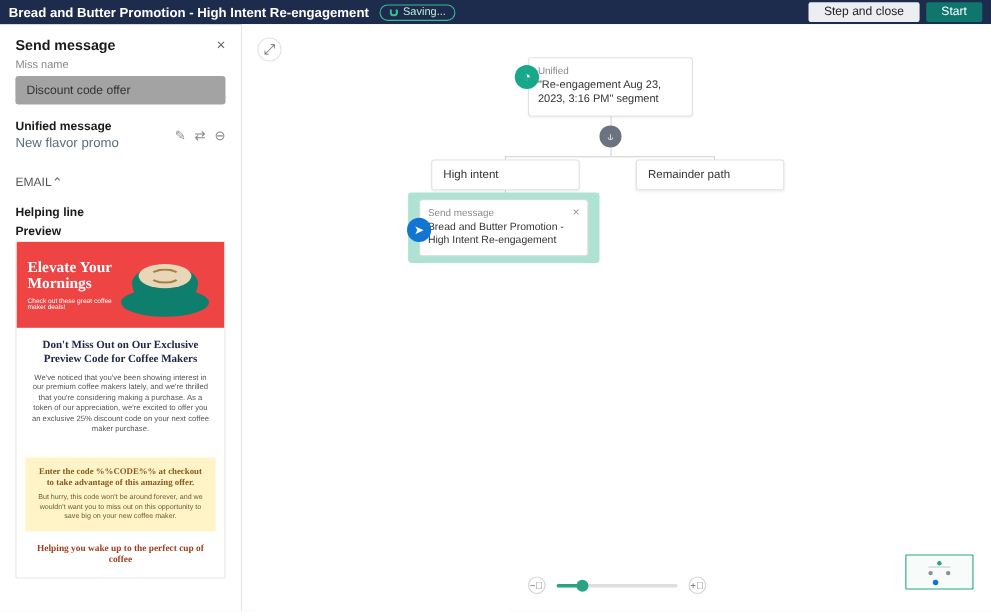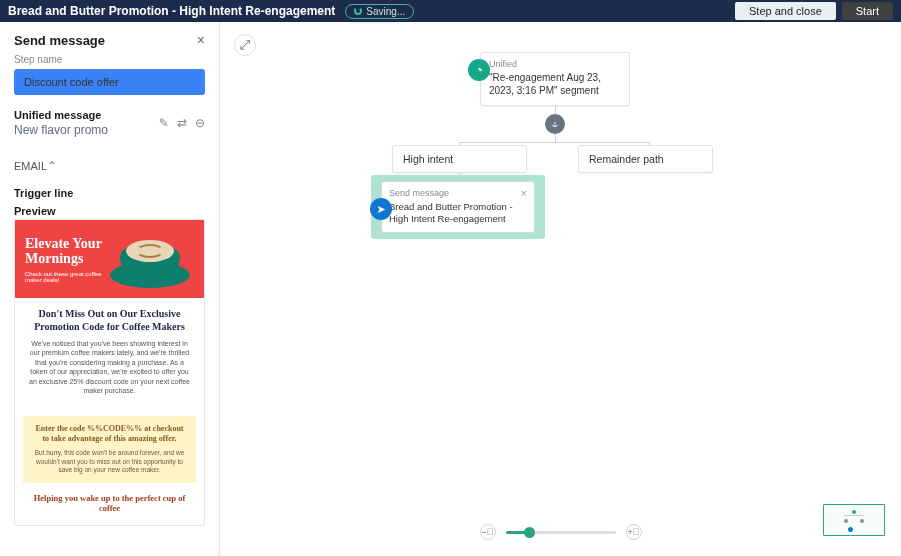--- a/index.html
+++ b/index.html
@@ -7,31 +7,31 @@
   .app { width: 901px; height: 556px; background: #fff; display: flex; flex-direction: column; position: relative; overflow: hidden; }
 
   
   .topbar { height: 22px; background: #1d2b4c; color: #fff; display: flex; align-items: center; padding: 0 8px; font-size: 12px; }
   .topbar-title { font-weight: 600; font-size: 12px; }
   .saving-pill { margin-left: 10px; display: inline-flex; align-items: center; gap: 4px; background: transparent; border: 1px solid #3fb893; color: #bdeadb; border-radius: 10px; padding: 1px 8px; font-size: 10px; }
   .saving-dot { width: 8px; height: 8px; border-radius: 50%; border: 2px solid #3fb893; border-top-color: transparent; display: inline-block; }
   .topbar-spacer { flex: 1; }
   .btn { height: 18px; border: none; font-size: 11px; border-radius: 2px; padding: 0 14px; cursor: pointer; display: inline-flex; align-items: center; }
   .btn-light { background: #eceff1; color: #222; margin-right: 6px; }
-  .btn-green { background: #404040; color: #fff; }
+  .btn-green { background: #0f766e; color: #fff; }
 
   .main { flex: 1; display: flex; min-height: 0; }
 
   
   .sidebar { width: 220px; border-right: 1px solid #e5e5e5; display: flex; flex-direction: column; overflow-y: auto; }
   .side-head { display: flex; align-items: center; justify-content: space-between; padding: 10px 14px 6px; }
   .side-head h2 { font-size: 13px; font-weight: 700; }
   .close-x { font-size: 14px; color: #6b6b6b; cursor: pointer; }
   .step-label { font-size: 10px; color: #888; padding: 0 14px 4px; }
-  .step-input { margin: 0 14px 14px; background: #3b82f6; border: none; border-radius: 3px; padding: 7px 10px; font-size: 11px; width: calc(100% - 28px); color: #333; }
+  .step-input { margin: 0 14px 14px; background: #a3a3a3; border: none; border-radius: 3px; padding: 7px 10px; font-size: 11px; width: calc(100% - 28px); color: #333; }
   .section-block { padding: 0 14px 12px; }
   .um-head { display:flex; align-items:center; justify-content:space-between; }
   .um-title { font-size: 11px; font-weight: 700; }
   .um-value { font-size: 12px; color: #5a6e7b; margin-top: 2px; }
   .um-icons { display:flex; gap:8px; color:#888; font-size:12px; }
   .um-icons span { cursor:pointer; }
   .channel-row { display:flex; align-items:center; justify-content:flex-start; padding: 10px 14px; font-size: 11px; color:#555; cursor:pointer; }
   .chevron { font-size: 12px; color:#777; }
   .field-label { font-size: 11px; font-weight: 700; padding: 4px 14px 2px; }
   .field-value { font-size: 12px; color: #5a6e7b; padding: 0 14px 10px; }
@@ -112,21 +112,21 @@
     <button class="btn btn-green">Start</button>
   </div>
 
   <div class="main">
 
     <div class="sidebar">
       <div class="side-head">
         <h2>Send message</h2>
         <span class="close-x">×</span>
       </div>
-      <div class="step-label">Step name</div>
+      <div class="step-label">Miss name</div>
       <input class="step-input" value="Discount code offer" style="">
 
       <div class="section-block">
         <div class="um-head">
           <div>
             <div class="um-title">Unified message</div>
             <div class="um-value">New flavor promo</div>
           </div>
           <div class="um-icons">
             <span>✎</span>
@@ -134,37 +134,37 @@
             <span>⊖</span>
           </div>
         </div>
       </div>
 
       <div class="channel-row">
         <span>EMAIL</span>
         <span class="chevron">⌃</span>
       </div>
 
-      <div class="field-label">Trigger line</div>
+      <div class="field-label">Helping line</div>
 
       <div class="field-label">Preview</div>
       <div class="preview-wrap">
         <div class="email-card">
           <div class="hero">
             <div class="hero-title">Elevate Your Mornings</div>
             <div class="hero-sub">Check out these great coffee maker deals!</div>
             <div class="cup">
               <div class="saucer"></div>
                 <div class="mug"></div>
                 <div class="foam"></div>
                 <div class="swirl"></div>
             </div>
           </div>
           <div class="email-body">
-            <div class="email-h">Don't Miss Out on Our Exclusive Promotion Code for Coffee Makers</div>
+            <div class="email-h">Don't Miss Out on Our Exclusive Preview Code for Coffee Makers</div>
             <div class="email-p">We've noticed that you've been showing interest in our premium coffee makers lately, and we're thrilled that you're considering making a purchase. As a token of our appreciation, we're excited to offer you an exclusive 25% discount code on your next coffee maker purchase.</div>
           </div>
           <div class="yellow-box">
             <div class="yellow-lead">Enter the code %%CODE%% at checkout to take advantage of this amazing offer.</div>
             <div class="yellow-sub">But hurry, this code won't be around forever, and we wouldn't want you to miss out on this opportunity to save big on your new coffee maker.</div>
           </div>
           <div class="email-foot">Helping you wake up to the perfect cup of coffee</div>
         </div>
       </div>
 

